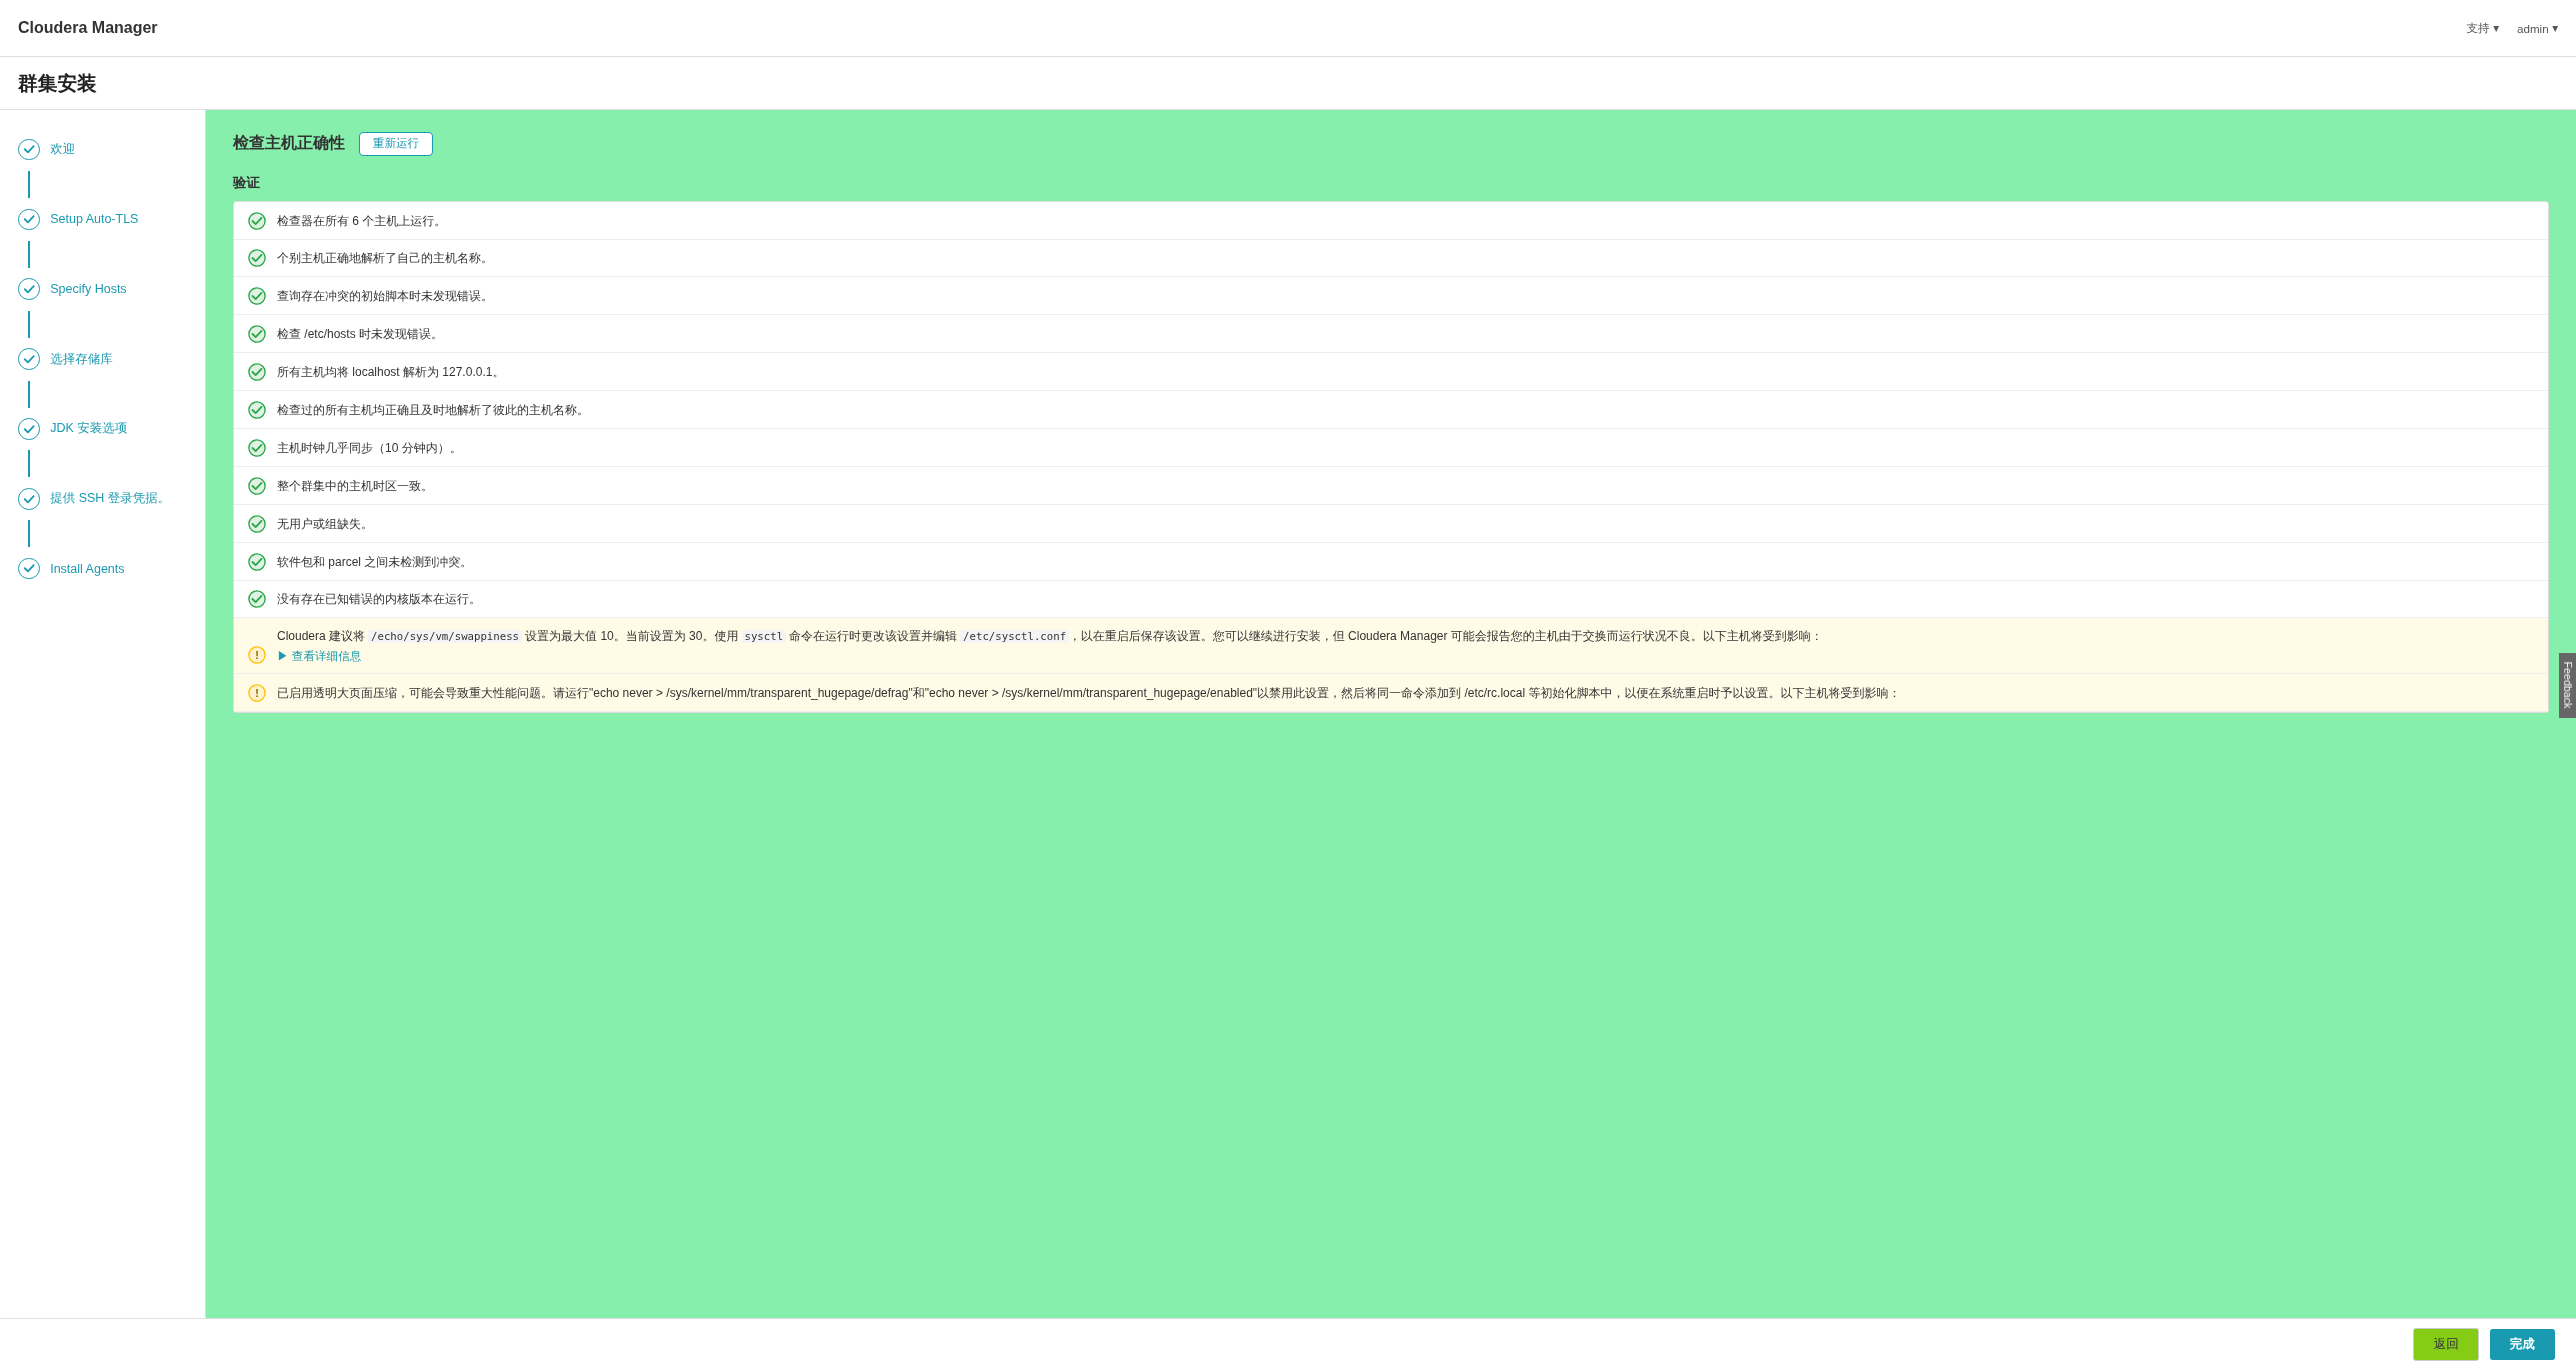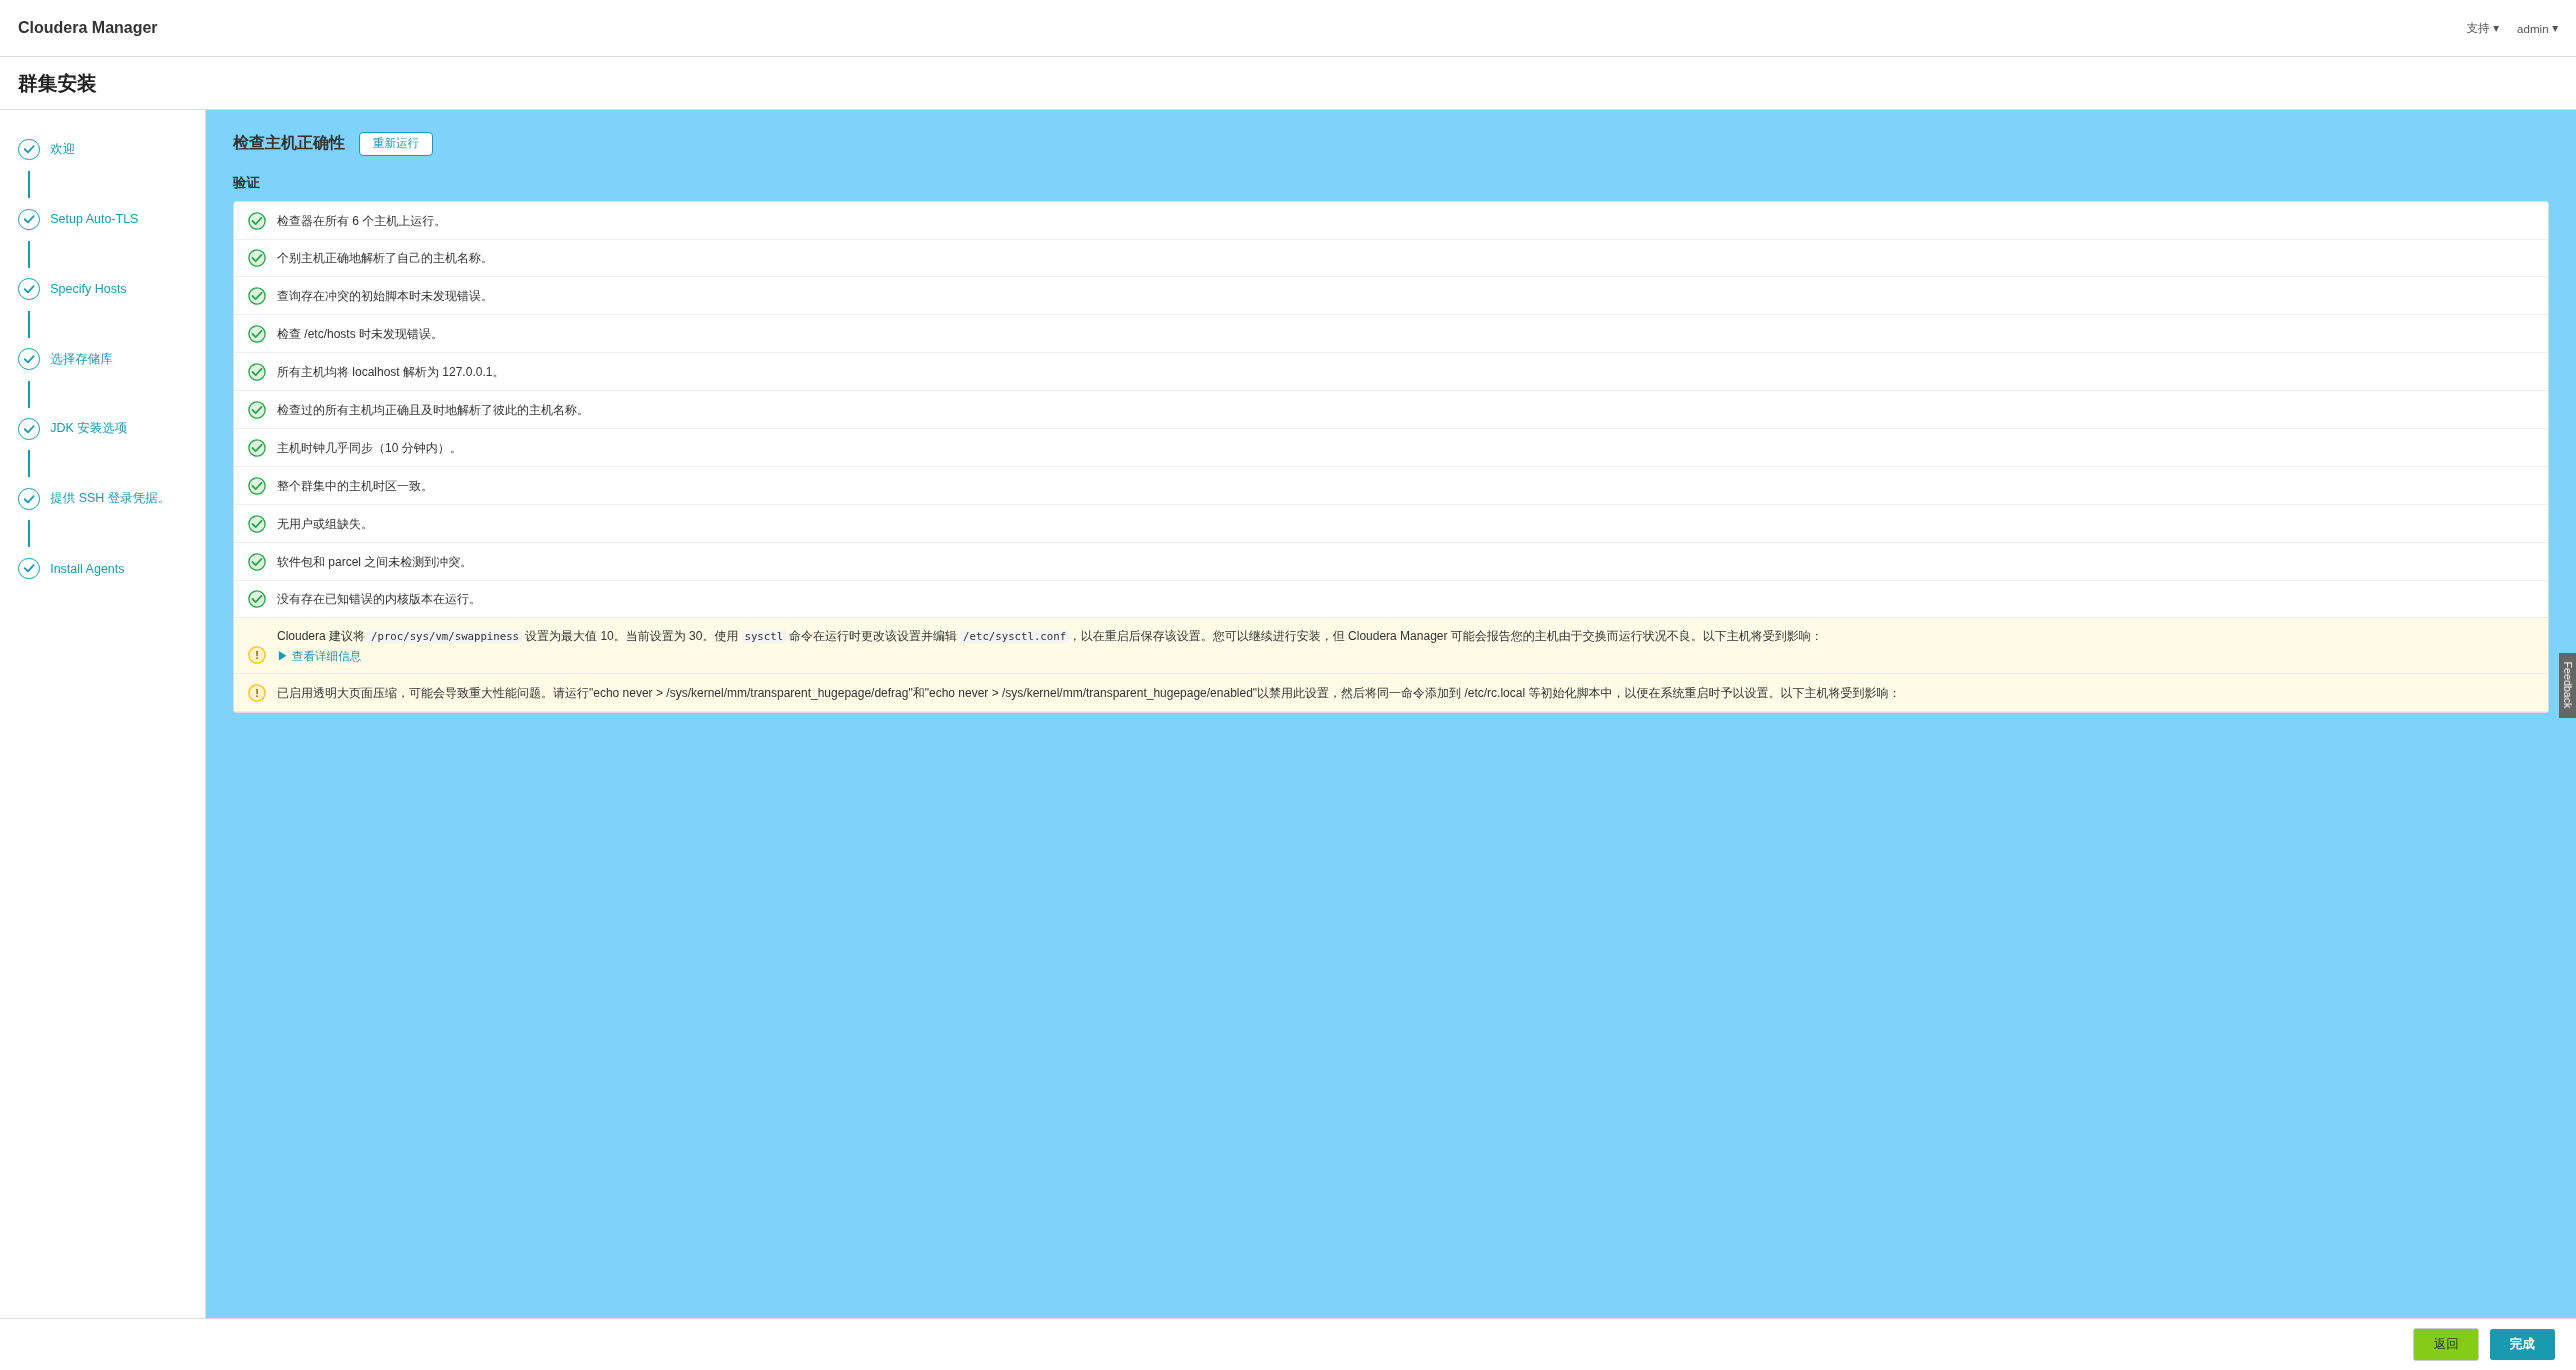--- a/index.html
+++ b/index.html
@@ -95,21 +95,21 @@
       width: 1.8px;
       height: 27px;
       background: #1a9ab0;
       margin-left: 28px;
     }
 
     
     .content-area {
       flex: 1;
       padding: 21.5px 27px;
-      background: #7dd3fc;
+      background: #86efac;
       overflow-y: auto;
     }
 
     
     .section-header {
       display: flex;
       align-items: center;
       gap: 14.3px;
       margin-bottom: 18px;
     }
@@ -449,21 +449,21 @@
         <span class="check-text">没有存在已知错误的内核版本在运行。</span>
       </div>
 
       <div class="check-item warning-item">
         <svg class="check-icon-warn" viewBox="0 0 20 20" style="font-size:14px">
           <circle cx="10" cy="10" r="9" fill="#fff3cd"></circle>
           <circle cx="10" cy="10" r="9" fill="none" stroke="#ffc107" stroke-width="1.5"></circle>
           <text x="10" y="14.5" text-anchor="middle" font-size="12" font-weight="bold" fill="#856404">!</text>
         </svg>
         <div>
-          <span class="check-text">Cloudera 建议将 <span class="mono">/proc/sys/vm/swappiness</span> 设置为最大值 10。当前设置为 30。使用 <span class="mono">sysctl</span> 命令在运行时更改该设置并编辑 <span class="mono">/etc/sysctl.conf</span>，以在重启后保存该设置。您可以继续进行安装，但 Cloudera Manager 可能会报告您的主机由于交换而运行状况不良。以下主机将受到影响：</span>
+          <span class="check-text">Cloudera 建议将 <span class="mono">/echo/sys/vm/swappiness</span> 设置为最大值 10。当前设置为 30。使用 <span class="mono">sysctl</span> 命令在运行时更改该设置并编辑 <span class="mono">/etc/sysctl.conf</span>，以在重启后保存该设置。您可以继续进行安装，但 Cloudera Manager 可能会报告您的主机由于交换而运行状况不良。以下主机将受到影响：</span>
           <div class="details-link">
             <span>▶ 查看详细信息</span>
           </div>
         </div>
       </div>
 
       <div class="check-item warning-item">
         <svg class="check-icon-warn" viewBox="0 0 20 20" style="font-size:14px">
           <circle cx="10" cy="10" r="9" fill="#fff3cd"></circle>
           <circle cx="10" cy="10" r="9" fill="none" stroke="#ffc107" stroke-width="1.5"></circle>

